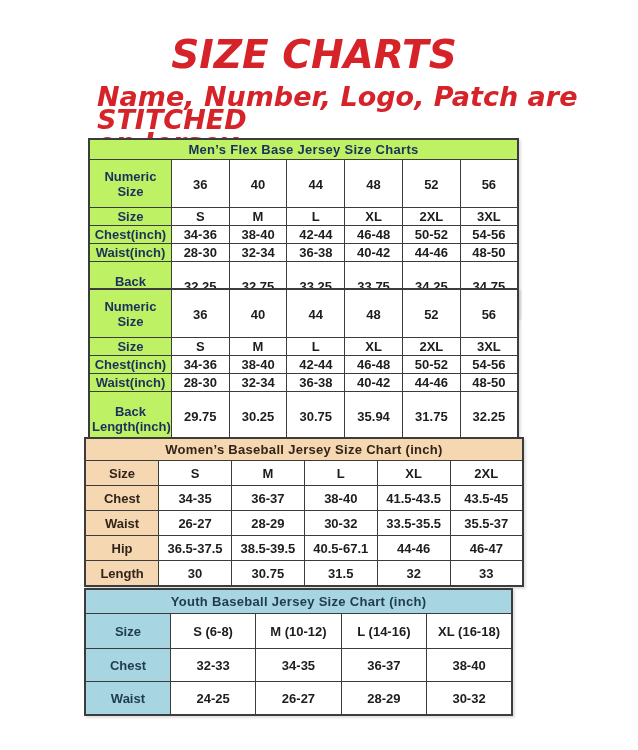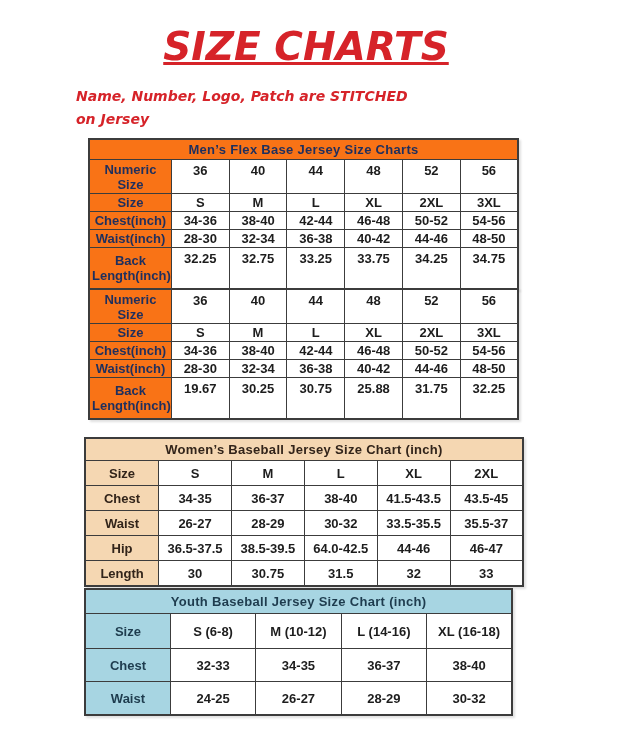--- a/index.html
+++ b/index.html
@@ -12,39 +12,38 @@
     background: #ffffff;
     overflow: hidden;
   }
 
   
   .page-title {
     position: absolute;
     top: 24px;
     left: 0;
     width: 612px;
-    margin: 0;
+    margin: 8px;
     text-align: center;
     font-family: "DejaVu Sans", sans-serif;
     font-style: italic;
     font-weight: bold;
     font-size: 39px;
     letter-spacing: 0px;
     color: #d62329;
-    text-decoration: underline;
   }
   .page-subtitle {
     position: absolute;
     top: 85px;
-    left: 76px;
+    left: 97px;
     width: 520px;
     font-family: "DejaVu Sans", sans-serif;
     font-style: italic;
     font-weight: bold;
-    font-size: 14px;
+    font-size: 27px;
     line-height: 23px;
     color: #d62329;
   }
 
   
   .tbl-wrap { position: absolute; }
   .pos-t0 { left: 88px; top: 138px; width: 431px; }
   .pos-t1 { left: 88px; top: 288px; width: 431px; }
   .pos-t2 { left: 84px; top: 437px; width: 440px; }
   .pos-t3 { left: 84px; top: 588px; width: 429px; }
@@ -60,24 +59,24 @@
   table.size-table td {
     border: 1px solid #3c3c3c;
     text-align: center;
     vertical-align: middle;
     padding: 1px 2px;
     font-size: 13px;
     color: #1d1d1d;
     background: #ffffff;
     overflow: hidden;
   }
-  table.size-table td.top-align { vertical-align: top; padding-top: 3px; }
+  table.size-table td.top-align { vertical-align: top; padding-top: 17px; }
 
   
-  .t-orange td.hdr  { background: #f97316; color: #1e2f5e; }
+  .t-orange td.hdr  { background: #bef264; color: #1e2f5e; }
   .t-peach  td.hdr  { background: #f5d7b2; color: #32241a; }
   .t-blue   td.hdr  { background: #a7d5e2; color: #1e3c4e; }
   td.title-cell { font-size: 13.5px; letter-spacing: 0.3px; }
 
   
   .t-men  tr.title-row td { height: 17px; }
   .t-men  tr.row-0 td { height: 29px; }
   .t-men  tr.row-1 td { height: 15px; }
   .t-men  tr.row-2 td { height: 15px; }
   .t-men  tr.row-3 td { height: 15px; }
@@ -211,24 +210,24 @@
             <td class="hdr label-cell">Waist(inch)</td>
             <td class="val-cell">28-30</td>
             <td class="val-cell">32-34</td>
             <td class="val-cell">36-38</td>
             <td class="val-cell">40-42</td>
             <td class="val-cell">44-46</td>
             <td class="val-cell">48-50</td>
           </tr>
           <tr class="row-4">
             <td class="hdr label-cell">Back Length(inch)</td>
-            <td class="val-cell top-align">19.67</td>
+            <td class="val-cell top-align">29.75</td>
             <td class="val-cell top-align">30.25</td>
             <td class="val-cell top-align">30.75</td>
-            <td class="val-cell top-align">25.88</td>
+            <td class="val-cell top-align">35.94</td>
             <td class="val-cell top-align">31.75</td>
             <td class="val-cell top-align">32.25</td>
           </tr>
         </tbody>
       </table>
     </div>
   <div id="t2" class="tbl-wrap pos-t2">
       <table class="size-table t-peach t-women">
         <colgroup>
           <col style="width: 16.8%;">
@@ -263,21 +262,21 @@
             <td class="val-cell">26-27</td>
             <td class="val-cell">28-29</td>
             <td class="val-cell">30-32</td>
             <td class="val-cell">33.5-35.5</td>
             <td class="val-cell">35.5-37</td>
           </tr>
           <tr class="row-3">
             <td class="hdr label-cell">Hip</td>
             <td class="val-cell">36.5-37.5</td>
             <td class="val-cell">38.5-39.5</td>
-            <td class="val-cell">64.0-42.5</td>
+            <td class="val-cell">40.5-67.1</td>
             <td class="val-cell">44-46</td>
             <td class="val-cell">46-47</td>
           </tr>
           <tr class="row-4">
             <td class="hdr label-cell">Length</td>
             <td class="val-cell">30</td>
             <td class="val-cell">30.75</td>
             <td class="val-cell">31.5</td>
             <td class="val-cell">32</td>
             <td class="val-cell">33</td>

